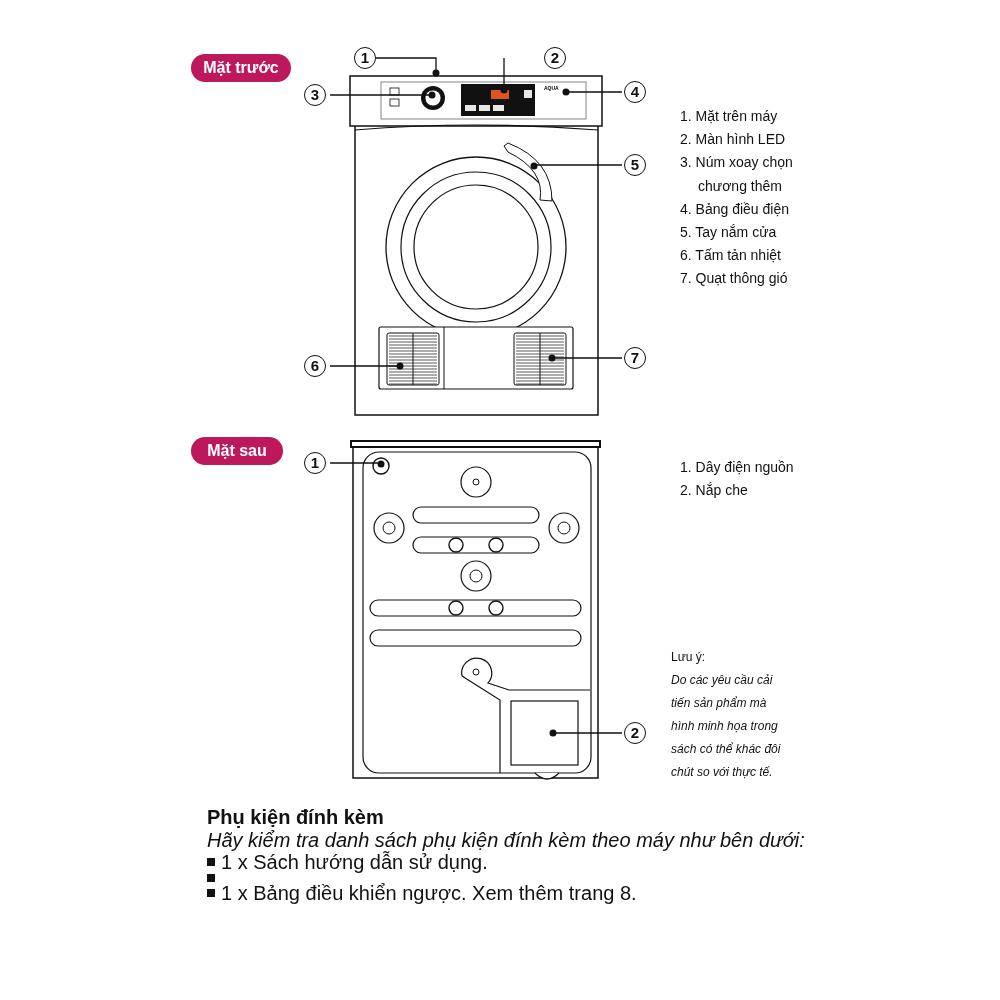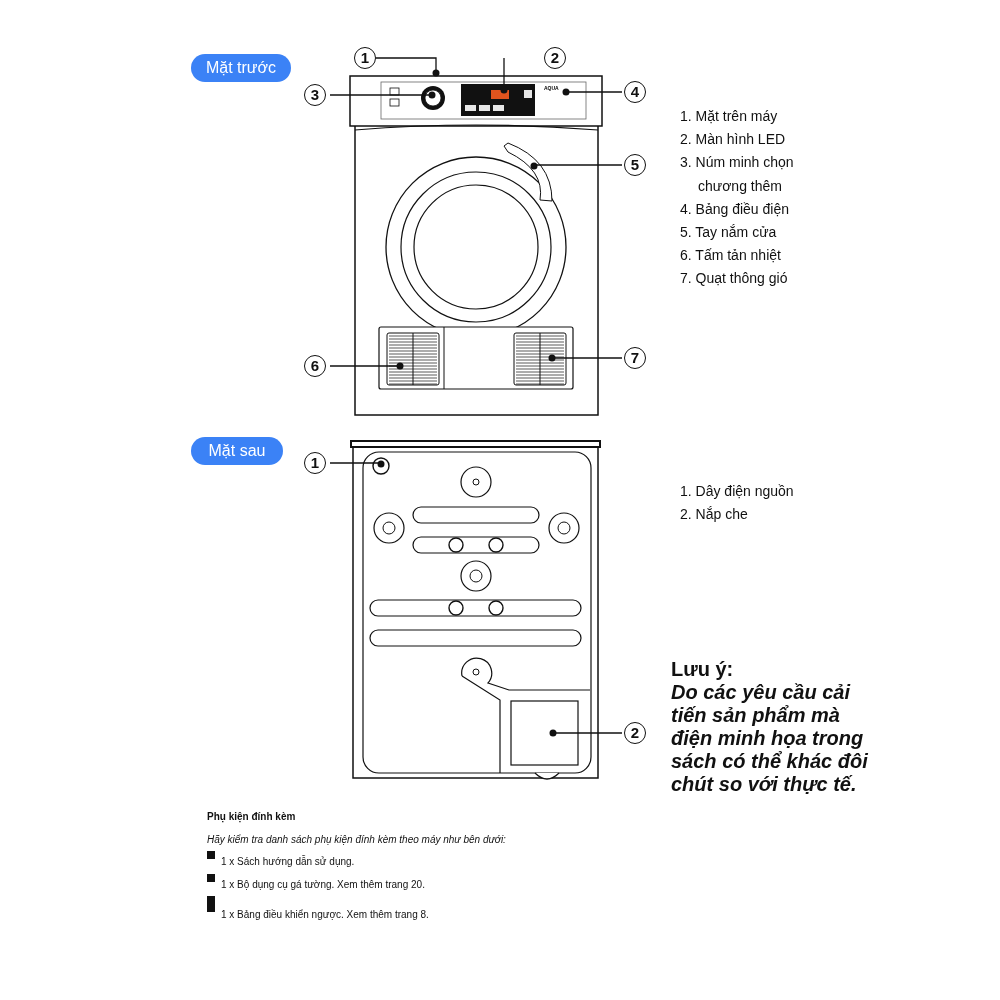--- a/index.html
+++ b/index.html
@@ -1,30 +1,30 @@
 <!DOCTYPE html>
 <html><head>
 <meta charset="utf-8">
 <style>
   html, body { margin:0; padding:0; background:#ffffff; }
   body { width:1000px; height:1000px; position:relative; overflow:hidden;
          font-family:"Liberation Sans", sans-serif; color:#111; }
-  .badge { position:absolute; height:28px; border-radius:14px; background:#3b82f6;
-           color:#fff; font-weight:normal; font-size:16px; line-height:28px; text-align:center; }
+  .badge { position:absolute; height:28px; border-radius:14px; background:#be185d;
+           color:#fff; font-weight:bold; font-size:16px; line-height:28px; text-align:center; }
   .num { position:absolute; width:20px; height:20px; border:1.6px solid #111; border-radius:50%;
          background:#fff; font-weight:bold; font-size:15px; line-height:20px; text-align:center; }
   .legend { position:absolute; font-size:14px; line-height:23.2px; }
   .legend div { white-space:nowrap; }
   .legend .indent { padding-left:18px; }
-  .note { position:absolute; left:671px; top:646px; font-weight:bold; font-size:20px; line-height:23px;margin-top:12px; }
+  .note { position:absolute; left:671px; top:646px; font-weight:normal; font-size:12px; line-height:23px; }
   .note .body { font-style:italic; }
-  .acc { position:absolute; left:207px; top:806px; font-size:10px; line-height:22.5px; }
+  .acc { position:absolute; left:207px; top:806px; font-size:20px; line-height:22.5px; }
   .acc .title { font-weight:bold; }
   .acc .sub { font-style:italic; }
-  .acc .item { display:flex; }
+  .acc .item { display:flex; align-items:center; }
   .acc .sq { display:inline-block; width:8px; height:8px; background:#111; margin-right:6px; }
   svg { position:absolute; left:0; top:0; }
 </style>
 </head>
 <body>
 
 <div class="badge" style="left:191px;top:54px;width:100px;">Mặt trước</div>
 
 <svg width="1000" height="1000">
 
@@ -155,59 +155,55 @@
 <div class="num" style="left:544px;top:47px;">2</div>
 <div class="num" style="left:304px;top:84px;">3</div>
 <div class="num" style="left:624px;top:81px;">4</div>
 <div class="num" style="left:624px;top:154px;">5</div>
 <div class="num" style="left:304px;top:355px;">6</div>
 <div class="num" style="left:624px;top:347px;">7</div>
 
 <div class="legend" style="left:680px;top:105px;">
   <div><span>1.</span> <span>Mặt trên máy</span></div>
   <div><span>2.</span> <span>Màn hình LED</span></div>
-  <div><span>3.</span> <span>Núm minh chọn</span></div>
+  <div><span>3.</span> <span>Núm xoay chọn</span></div>
   <div class="indent">chương thêm</div>
   <div><span>4.</span> <span>Bảng điều điện</span></div>
   <div><span>5.</span> <span>Tay nắm cửa</span></div>
   <div><span>6.</span> <span>Tấm tản nhiệt</span></div>
   <div><span>7.</span> <span>Quạt thông gió</span></div>
 </div>
 
 <div class="badge" style="left:191px;top:437px;width:92px;">Mặt sau</div>
 <div class="num" style="left:304px;top:452px;">1</div>
 <div class="num" style="left:624px;top:722px;">2</div>
 
-<div class="legend" style="left:680px;top:480px;">
+<div class="legend" style="left:680px;top:456px;">
   <div><span>1.</span> <span>Dây điện nguồn</span></div>
   <div><span>2.</span> <span>Nắp che</span></div>
 </div>
 
 <div class="note">
   <div>Lưu ý:</div>
   <div class="body">
     <div>Do các yêu cầu cải</div>
     <div>tiến sản phẩm mà</div>
-    <div>điện minh họa trong</div>
+    <div>hình minh họa trong</div>
     <div>sách có thể khác đôi</div>
     <div>chút so với thực tế.</div>
   </div>
 </div>
 
 <div class="acc">
   <div class="title">Phụ kiện đính kèm</div>
   <div class="sub">Hãy kiểm tra danh sách phụ kiện đính kèm theo máy như bên dưới:</div>
   <div class="item">
       <span class="sq"></span>
       <span>1 x Sách hướng dẫn sử dụng.</span>
     </div>
   <div class="item">
       <span class="sq"></span>
-      <span>1 x Bộ dụng cụ gá tường. Xem thêm trang 20.</span>
-    </div>
-  <div class="item">
-      <span class="sq"></span>
     </div>
   <div class="item">
       <span class="sq"></span>
       <span>1 x Bảng điều khiển ngược. Xem thêm trang 8.</span>
     </div>
 </div>
 
 </body></html>

